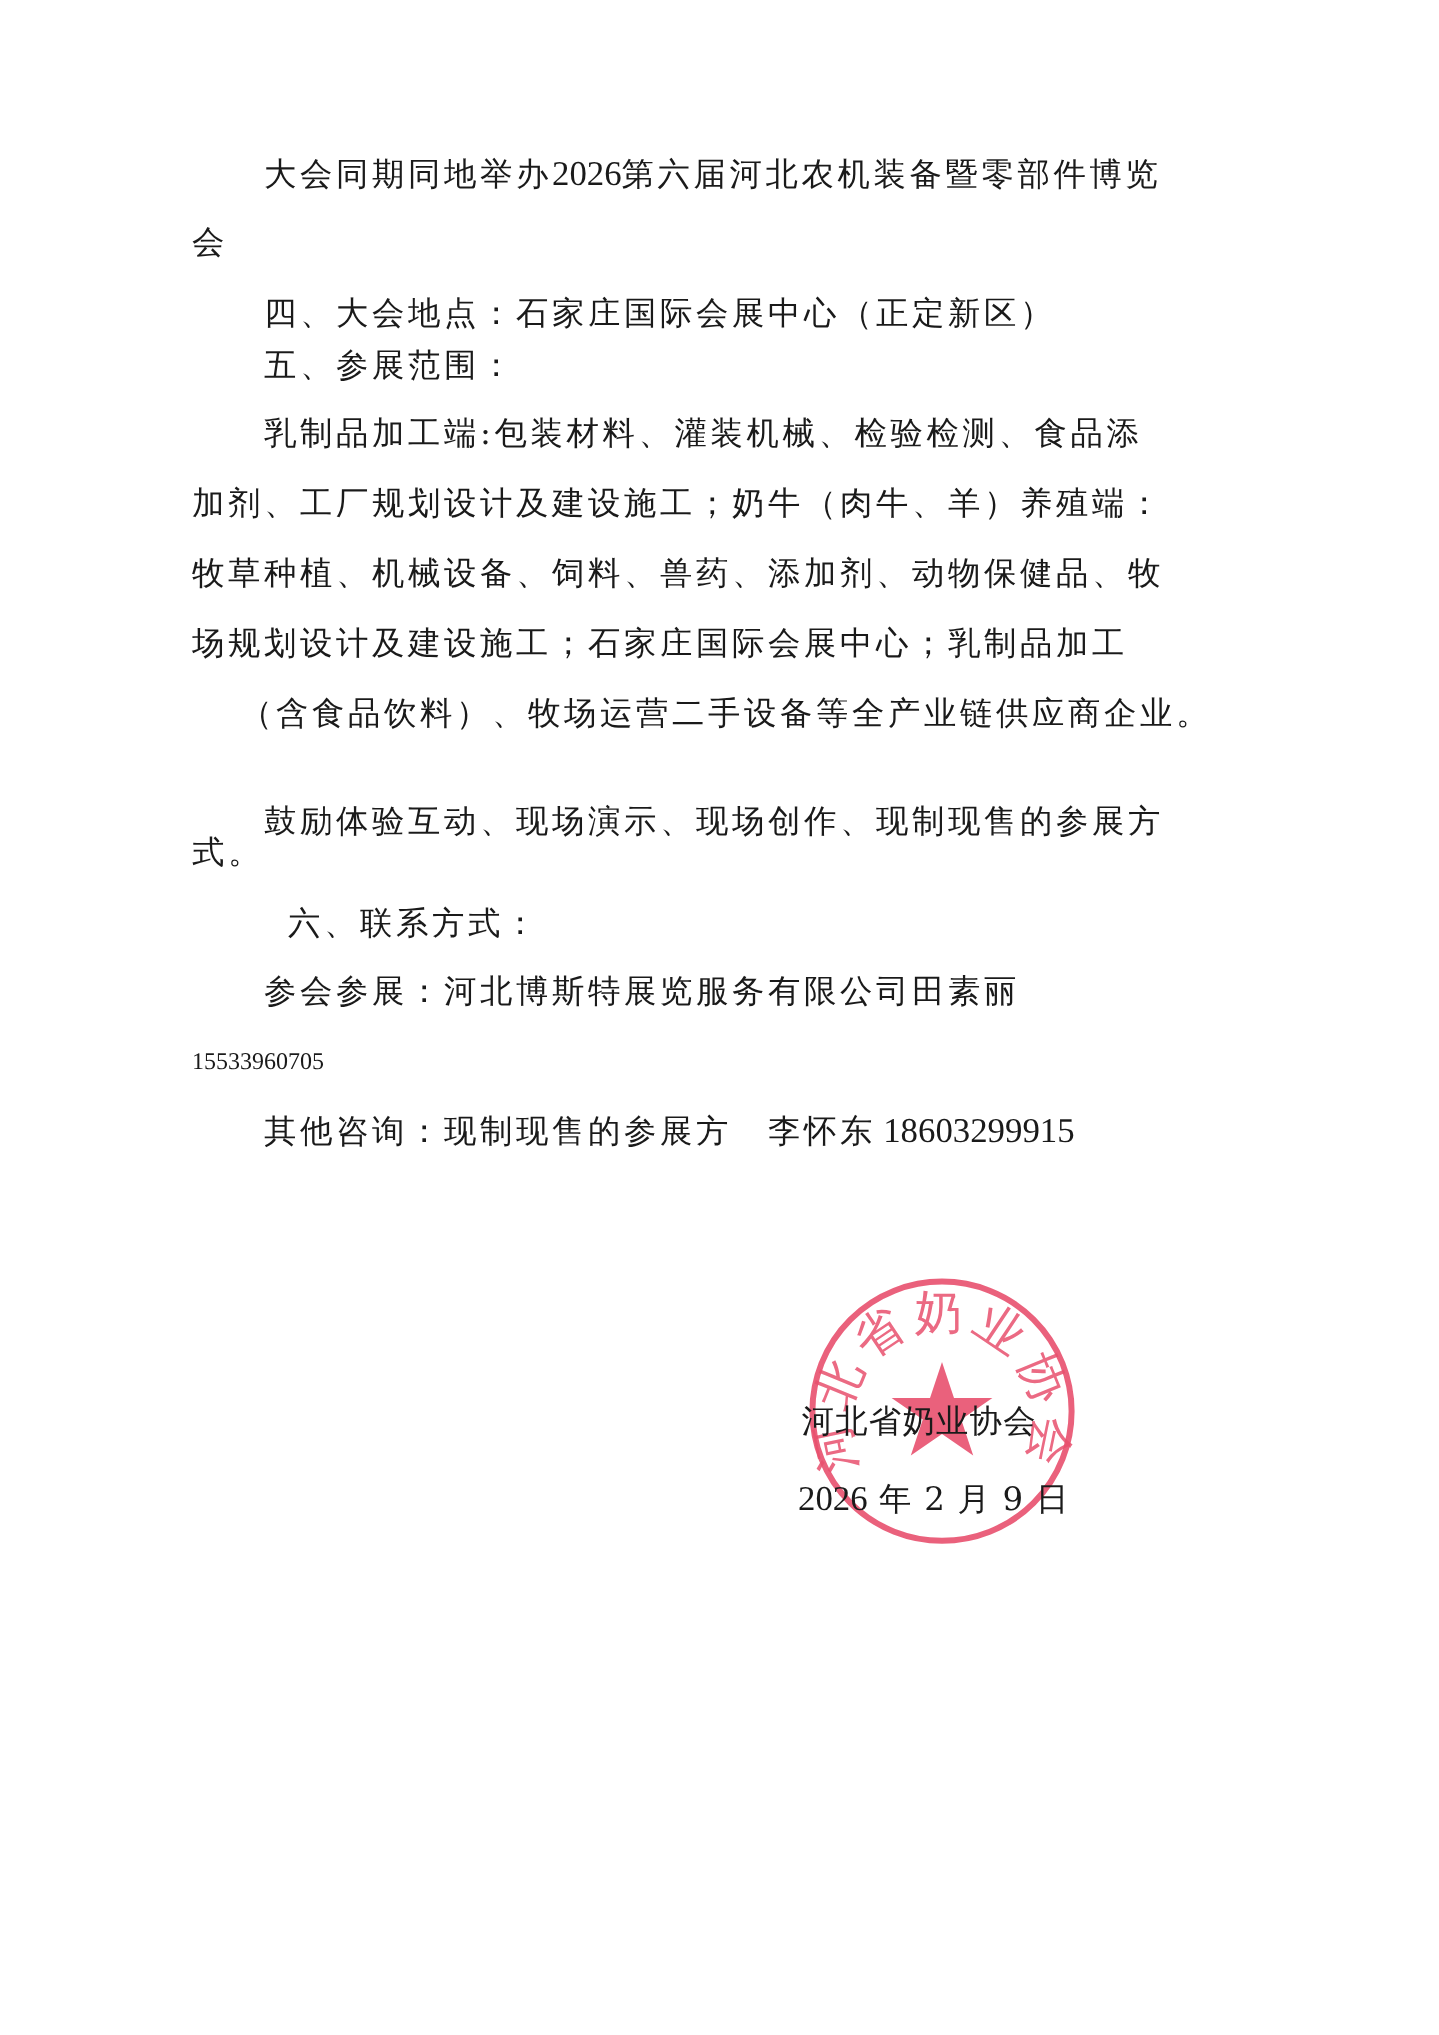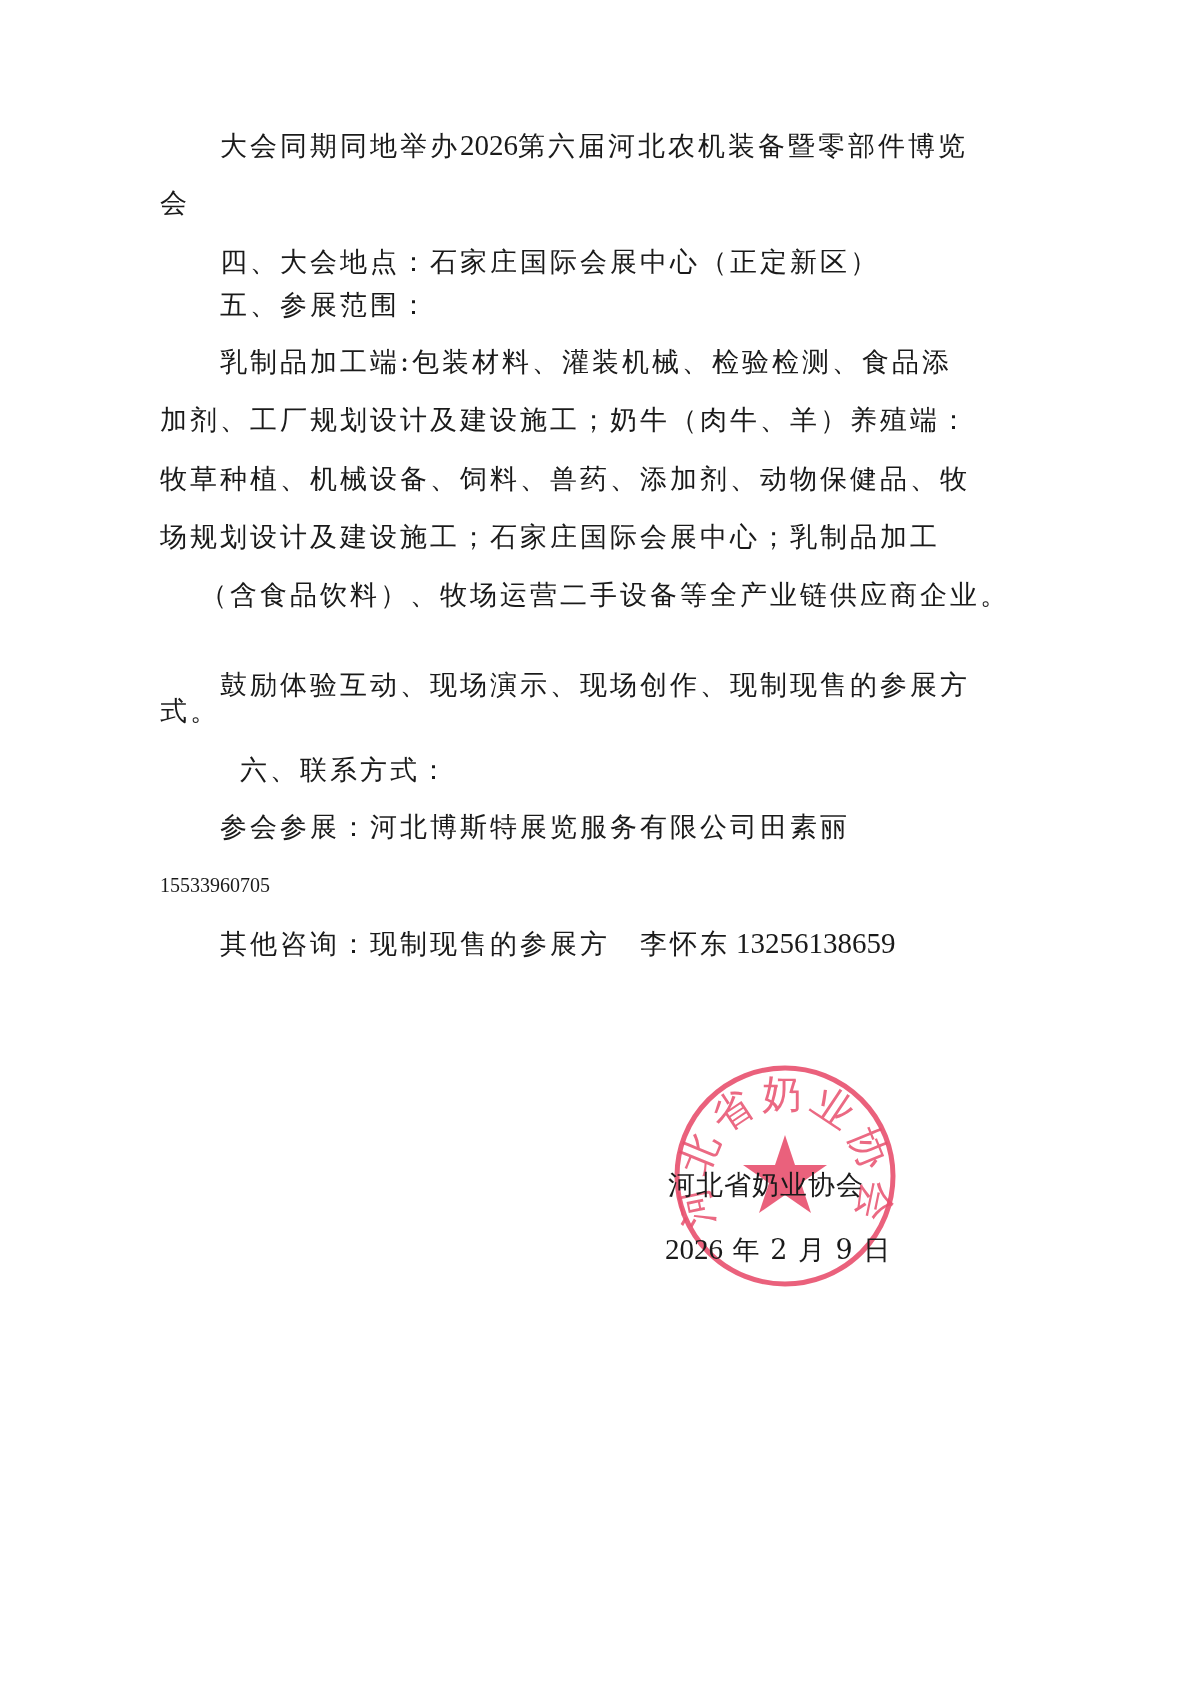--- a/index.html
+++ b/index.html
@@ -35,21 +35,21 @@
 
   <div class="line" style="left:220px; top:636px;margin-top:32px;">鼓励体验互动、现场演示、现场创作、现制现售的参展方</div>
   <div class="line" style="left:160px; top:694px;">式。</div>
 
   <div class="line bold" style="left:220px; top:753px;margin-left:20px;">六、联系方式：</div>
 
   <div class="line" style="left:220px; top:810px;">参会参展：河北博斯特展览服务有限公司田素丽</div>
   <div class="line num" style="left:160px; top:868px; font-size:20px;">15533960705</div>
 
   <div class="line" style="left:220px; top:926px;">
-    <span>其他咨询：现制现售的参展方　李怀东</span><span class="num" style="font-size:29px; margin-left:6px;">13256138659</span>
+    <span>其他咨询：现制现售的参展方　李怀东</span><span class="num" style="font-size:29px; margin-left:6px;">18603299915</span>
   </div>
 
   <svg class="stamp" viewBox="0 0 226 226">
     <defs>
       <path id="arcPath" d="M 40,150 A 78,78 0 1 1 186,150"></path>
     </defs>
     <circle cx="113" cy="113" r="108" fill="none" stroke="#e8506e" stroke-width="5" opacity="0.9"></circle>
     <text font-size="40" fill="#e8506e" opacity="0.85" font-family="DejaVu Sans, sans-serif" letter-spacing="6">
       <textPath href="#arcPath" startOffset="50%" text-anchor="middle">河北省奶业协会</textPath>
     </text>

